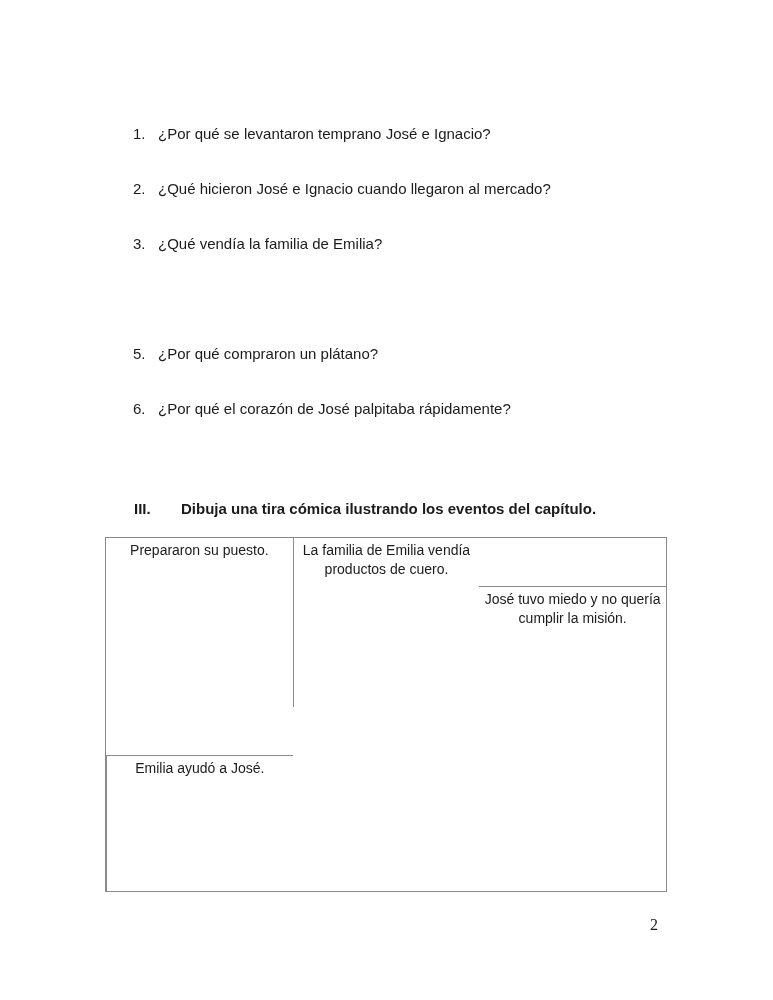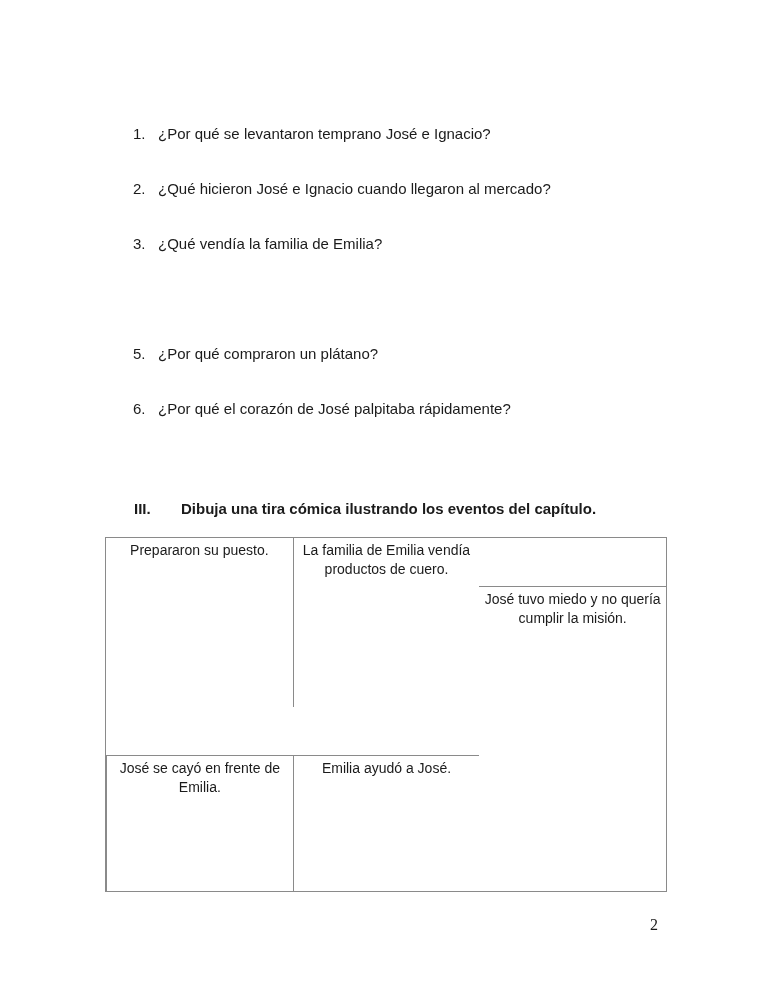--- a/index.html
+++ b/index.html
@@ -108,24 +108,20 @@
       <div class="caption">Prepararon su puesto.</div>
     </div>
     <div class="cell colmid rowtop">
       <div class="caption">La familia de Emilia vendía
 productos de cuero.</div>
     </div>
     <div class="cell colleft rowbottom">
       <div class="caption">José tuvo miedo y no quería
 cumplir la misión.</div>
     </div>
-    <div class="cell colmid rowbottom">
-      <div class="caption">José se cayó en frente de
-Emilia.</div>
-    </div>
     <div class="cell colright rowbottom">
       <div class="caption">Emilia ayudó a José.</div>
     </div>
   </div>
 
   <div class="page-number">2</div>
 
 </div>
 
 </body></html>

